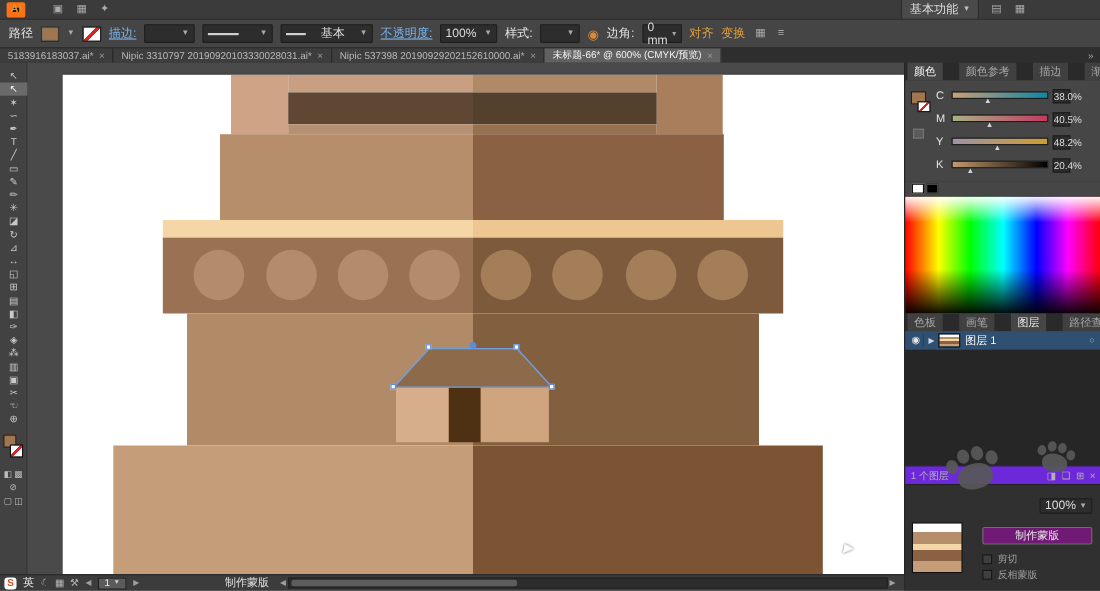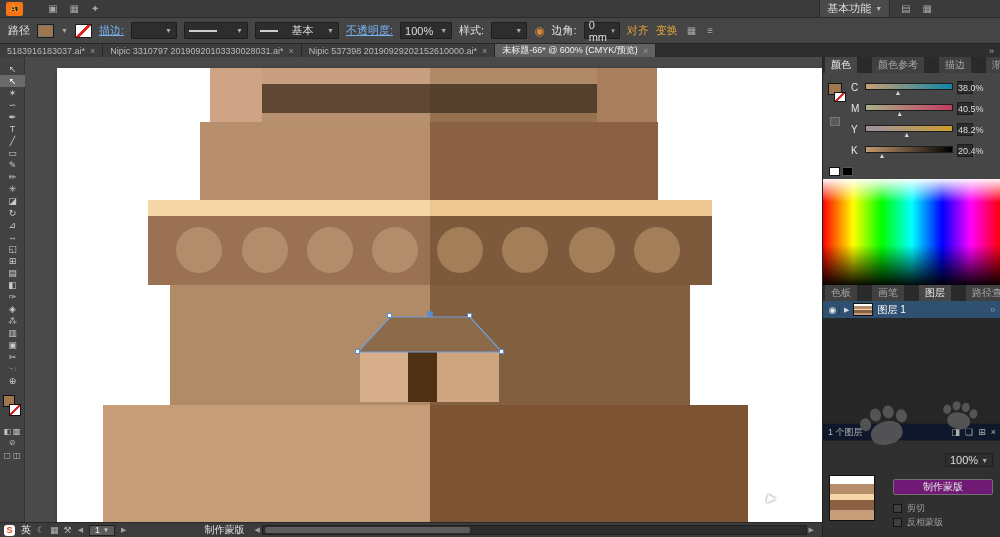--- a/index.html
+++ b/index.html
@@ -80,21 +80,21 @@
       linear-gradient(to right, #ff0000 0%, #ffff00 17%, #00ff00 33%, #00ffff 50%, #0000ff 67%, #ff00ff 83%, #ff0000 100%); }
   #layers-tabs { top:228px; }
   #layer-row { position:absolute; left:0; top:244px; width:178px; height:17px; background:#2f5070; display:flex; align-items:center; gap:4px; padding:0 3px; }
   #layer-row .eye { width:14px; text-align:center; color:#e8e8e8; font-size:9px; border-right:1px solid #24405a; }
   #layer-row .expand { font-size:7px; color:#cdd8e4; }
   .mini-art { width:20px; height:13px; border:1px solid #111;
     background:linear-gradient(to bottom, #ffffff 0 18%, #b78e6c 18% 42%, #f5d7a7 42% 54%, #8a6142 54% 78%, #c69d79 78% 100%); }
   #layer-row .lname { color:#fff; font-size:10px; }
   #layer-row .target { margin-left:auto; color:#b9c6d4; font-size:8px; padding-right:3px; }
   #layers-empty { position:absolute; left:0; top:261px; width:178px; height:105px; background:#262626; }
-  #layers-footer { position:absolute; left:0; top:366px; width:178px; height:17px; background:#0f172a; border-top:1px solid #222; display:flex; align-items:center; padding:0 5px; font-size:9px; color:#b5b5b5; }
+  #layers-footer { position:absolute; left:0; top:366px; width:178px; height:17px; background:#6d28d9; border-top:1px solid #222; display:flex; align-items:center; padding:0 5px; font-size:9px; color:#b5b5b5; }
   #layers-footer-icons { margin-left:auto; display:flex; gap:5px; }
   .footer-icon { color:#b0b0b0; font-size:9px; }
 
   #panel3 { position:absolute; left:0; top:383px; width:178px; height:97px; background:#303030; border-top:1px solid #222; }
   #opacity-combo { position:absolute; right:8px; top:12px; width:48px; height:14px; }
   #trans-thumb { position:absolute; left:6px; top:34px; width:46px; height:46px; border:1px solid #101010; background:#fff; }
   #trans-thumb .mini-art { width:44px; height:44px; border:none; }
   #mask-btn { position:absolute; left:70px; top:38px; width:100px; height:16px; background:#701a75; border:1px solid #6f6f6f; border-radius:2px; color:#e6e6e6; font-size:10px; display:flex; align-items:center; justify-content:center; }
   .chk { position:absolute; left:70px; display:flex; align-items:center; gap:5px; color:#9f9f9f; font-size:9px; }
   .chk .box { width:9px; height:9px; background:#3f3f3f; border:1px solid #141414; }

